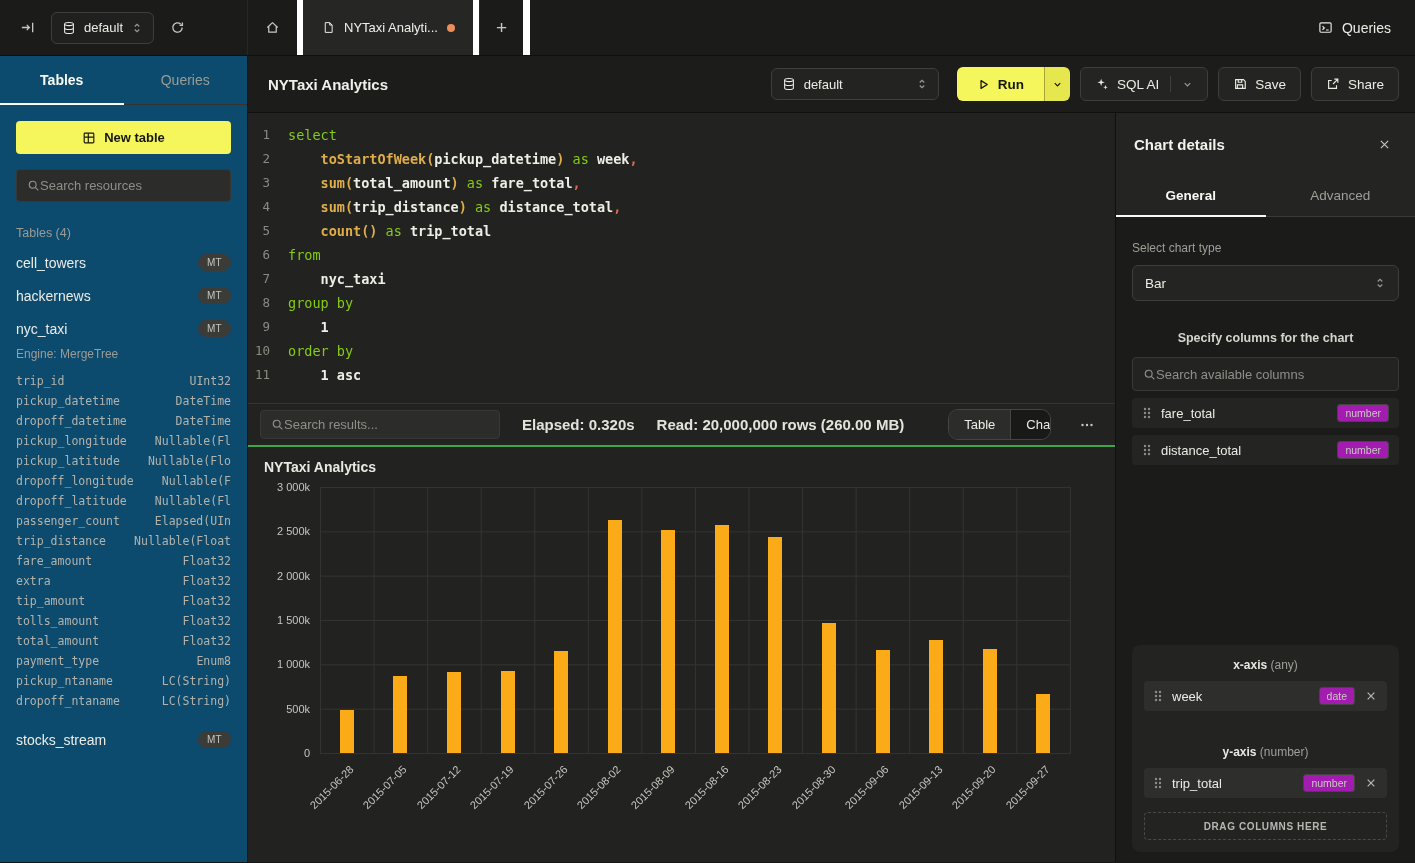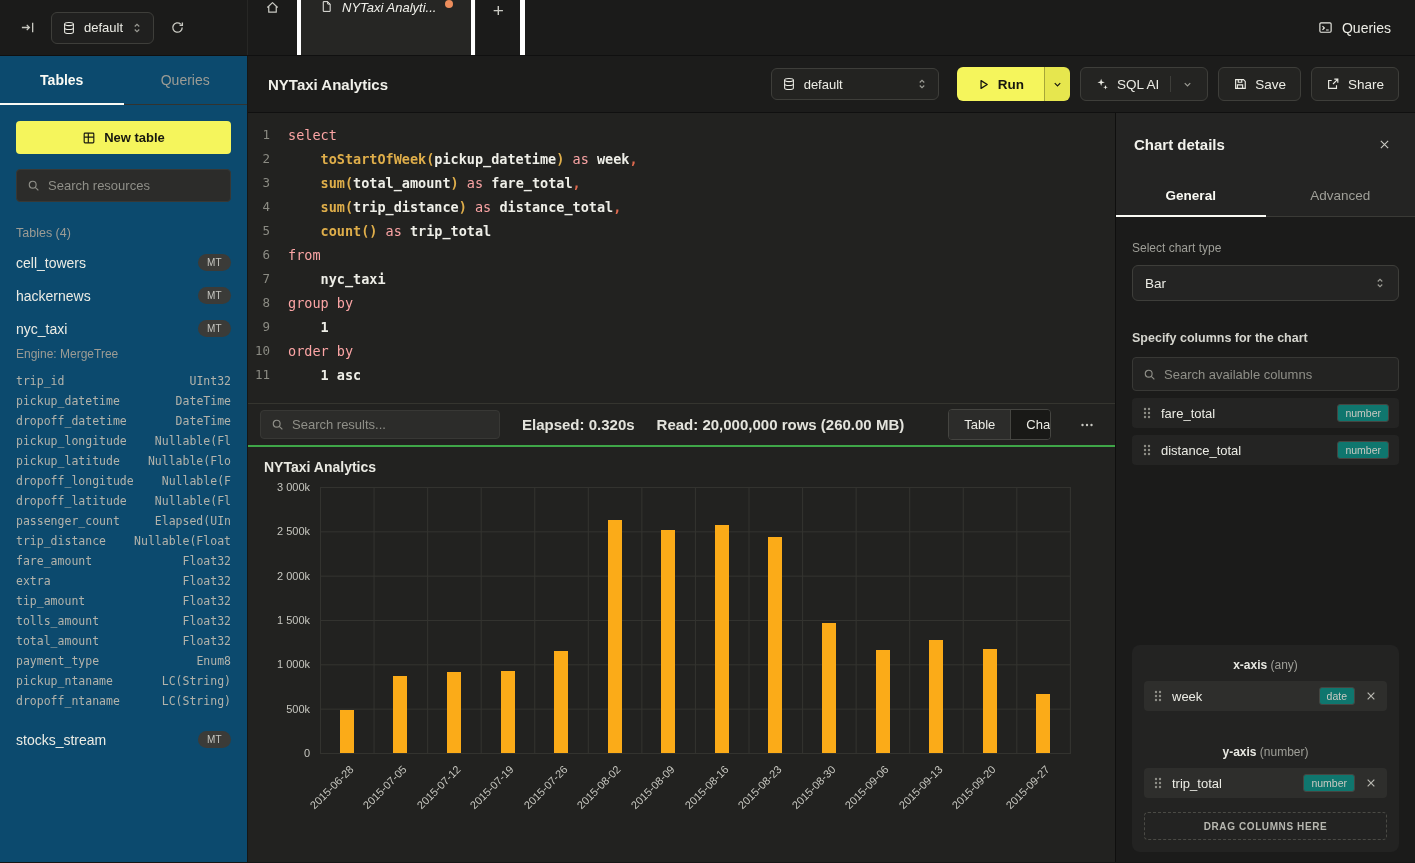--- a/index.html
+++ b/index.html
@@ -13,21 +13,21 @@
   button { background:none; border:none; color:inherit; font:inherit; cursor:pointer; }
   input { outline:none; }
 
   
   .topbar { height:56px; background:#1b1b1a; display:flex; align-items:stretch; border-bottom:1px solid #101010; }
   .topbar-left { width:248px; display:flex; align-items:center; gap:10px; padding:0 12px 0 14px; flex:none; }
   .icon-btn { color:#c9c9c2; padding:6px; border-radius:4px; display:flex; align-items:center; }
   .pill { display:flex; align-items:center; gap:8px; height:32px; padding:0 10px; border:1px solid #3e3e3a; border-radius:6px; color:#ecece5; background:#20201f; cursor:pointer; }
   .pill .val { font-size:13px; }
   .tabstrip { display:flex; align-items:stretch; flex:none; }
-  .tab { display:flex; gap:9px; padding:0 18px; color:#c9c9c2; border-right:5px solid #ffffff; border-left:1px solid #272725; margin-left:-1px; font-size:13px;font-style:italic; }
+  .tab { display:flex; align-items:center; gap:9px; padding:0 18px; color:#c9c9c2; border-right:7px solid #ffffff; border-left:1px solid #272725; margin-left:-1px; font-size:13px; }
   .tab.home { padding:0 17px; }
   .tab.active { background:#262624; color:#f0f0ea; }
   .tab .dot { width:8px; height:8px; border-radius:50%; background:#ec8d5c; }
   .tab.plus { font-size:19px; color:#c9c9c2; padding:0 16px; }
   .spacer { flex:1; }
   .ghost-btn { display:flex; align-items:center; gap:9px; color:#ecece5; font-size:14px; padding:0 24px; }
 
   
   .app { display:flex; height:806px; }
   .sidebar { width:248px; flex:none; background:#0c4a6e; border-right:1px solid #161615; display:flex; flex-direction:column; overflow:hidden; }
@@ -36,21 +36,21 @@
   .content { flex:1; display:flex; min-height:0; }
   .main { flex:1; min-width:0; display:flex; flex-direction:column; background:#222220; }
   .panel { width:300px; flex:none; background:#1b1b1a; border-left:1px solid #0f0f0e; display:flex; flex-direction:column; }
 
   
   .side-tabs { display:flex; height:49px; flex:none; border-bottom:1px solid #33332f; }
   .side-tab { flex:1; display:flex; align-items:center; justify-content:center; font-size:14px; color:#9c9c95; position:relative; }
   .side-tab.active { color:#fafaf4; font-weight:bold; }
   .side-tab.active::after { content:""; position:absolute; left:0; right:0; bottom:-1px; height:2px; background:#fafaf4; }
   .new-table-btn { margin:16px 16px 0; height:33px; flex:none; background:var(--accent,#f5f55c); color:#17170f; border-radius:4px; font-size:13px; font-weight:bold; display:flex; align-items:center; justify-content:center; gap:8px; }
-  .search-box { margin:15px 16px 0; height:33px; flex:none; background:#2c2c2a; border:1px solid #38: ; border:1px solid #383835; border-radius:4px; display:flex; align-items:center; gap:8px; padding:0 10px; color:#8f8f88; }
+  .search-box { margin:15px 16px 0; height:33px; flex:none; background:#2c2c2a; border:1px solid #38: ; border:1px solid #383835; border-radius:4px; display:flex; align-items:center; gap:0; padding:0 10px; color:#8f8f88; }
   .search-box input { flex:1; background:transparent; border:none; color:#ecece5; font-size:13px; min-width:0; }
   .search-box input::placeholder { color:#8f8f88; }
   .section-label { margin:24px 16px 6px; font-size:12.5px; color:#9c9c95; flex:none; }
   .tables-list { overflow:hidden; flex:1; }
   .table-row { height:33px; display:flex; align-items:center; justify-content:space-between; padding:0 16px; cursor:pointer; }
   .table-name { font-size:14px; color:#ecece5; font-weight:500; }
   .mt-badge { background:#3b3b38; color:#c6c6c0; font-size:10px; padding:3px 9px; border-radius:9px; letter-spacing:.3px; }
   .engine-label { padding:2px 16px 8px; font-size:12px; color:#9c9c95; }
   .columns-list { padding:2px 0 12px; }
   .col-row { height:20px; display:flex; align-items:center; justify-content:space-between; padding:0 16px; font-family:"DejaVu Sans Mono",monospace; font-size:11.5px; color:#b3b3ab; }
@@ -62,32 +62,32 @@
   .run-main { background:var(--accent,#f5f55c); color:#17170f; font-weight:bold; font-size:13.5px; display:flex; align-items:center; gap:8px; padding:4px 20px; }
   .run-caret { background:#e6e64e; color:#17170f; display:flex; align-items:center; padding:0 7px; border-left:1px solid rgba(0,0,0,.28); }
   .dark-btn { height:34px; display:flex; align-items:center; gap:8px; padding:0 14px; background:#242422; border:1px solid #3e3e3a; border-radius:6px; color:#ecece5; font-size:13.5px; }
   .dark-btn .divider { width:1px; height:16px; background:#3e3e3a; margin:0 3px; }
 
   
   .editor { height:290px; flex:none; padding-top:10px; overflow:hidden; cursor:text; }
   .code-line { display:flex; height:24px; line-height:24px; font-family:"DejaVu Sans Mono",monospace; font-size:13.5px; }
   .ln { width:40px; flex:none; text-align:right; padding-right:18px; color:#8b8b83; font-size:12.5px; }
   .code { white-space:pre; }
-  .tok-kw { color:#fca5a5;margin-top:26px; }
+  .tok-kw { color:#84cc16;margin-top:26px; }
   .tok-fn { color:#dfae4a; font-weight:bold; }
   .tok-pr { color:#dfae4a; font-weight:bold; }
   .tok-id { color:#eeeee7; font-weight:bold; }
   .tok-cm { color:#e06a4f; font-weight:bold; }
   .tok-n  { color:#eeeee7; font-weight:bold; }
 
   
   .results-bar { height:42px; flex:none; display:flex; align-items:center; padding:0 14px 0 12px; gap:22px; border-top:1px solid #35352f; background:#222220; }
   .results-search { width:240px; height:29px; margin:0; flex:none; }
   .stat { font-size:15px; font-weight:bold; color:#e3e3dc; white-space:nowrap; }
-  .seg { display:flex; height:31px; border:1px solid #454541; border-radius:4px; overflow:hidden; }
+  .seg { display:flex; height:31px; border:1px solid #454541; border-radius:10px; overflow:hidden; }
   .seg-btn { padding:0 15px; font-size:13px; color:#ecece5; background:#2c2c2a; border-left:1px solid #454541; }
   .seg-btn:first-child { border-left:none; }
   .seg-btn.active { background:#191917; }
   .dots-btn { color:#c9c9c2; padding:4px 6px; }
 
   
   .chart-section { flex:1; border-top:2px solid var(--green,#3fa648); position:relative; overflow:hidden; background:#222220; }
   .chart-title { position:absolute; left:16px; top:12px; font-size:14px; font-weight:bold; color:#e9e9e2; }
   .plot { position:absolute; left:72px; right:44px; top:40px; height:267px;
     background-image:
@@ -102,26 +102,26 @@
 
   
   .panel-header { height:62px; flex:none; background:#242423; display:flex; align-items:center; justify-content:space-between; padding:0 18px; }
   .panel-title { font-size:15px; font-weight:bold; color:#f2f2ec; }
   .panel-tabs { height:42px; flex:none; background:#242423; display:flex; border-bottom:1px solid #3a3a36; }
   .panel-tab { flex:1; display:flex; align-items:center; justify-content:center; font-size:13.5px; color:#9f9f98; position:relative; }
   .panel-tab.active { color:#fafaf4; font-weight:bold; }
   .panel-tab.active::after { content:""; position:absolute; left:0; right:0; bottom:-1px; height:2px; background:#fafaf4; }
   .panel-body { flex:1; display:flex; flex-direction:column; padding:8px 16px 10px; overflow:hidden; }
   .p-label { font-size:12px; color:#9f9f98; margin-top:16px; }
-  .p-label.strong { color:#d5d5ce; font-weight:bold; font-size:12.5px; margin-top:30px; }
+  .p-label.strong { color:#d5d5ce; font-weight:bold; font-size:12.5px; margin-top:30px;text-align:center; }
   .select { margin-top:10px; height:36px; background:#242423; border:1px solid #3e3e3a; border-radius:6px; display:flex; align-items:center; justify-content:space-between; padding:0 12px; color:#ecece5; font-size:13.5px; cursor:pointer; }
   .panel-search { margin:12px 0 0; height:34px; background:#232322; }
   .col-item { margin-top:7px; height:30px; background:#242423; border-radius:4px; display:flex; align-items:center; gap:9px; padding:0 10px; }
   .col-item .nm { font-size:13px; color:#ecece5; flex:1; }
-  .type-badge { background:#0f766e; border:1px solid #454541; color:#c9c9c2; font-size:10.5px; padding:2px 7px; border-radius:3px; }
+  .type-badge { background:#a21caf; border:1px solid #454541; color:#c9c9c2; font-size:10.5px; padding:2px 7px; border-radius:3px; }
   .axis-card { margin-top:auto; background:#232322; border-radius:8px; padding:13px 12px 12px; }
   .axis-title { text-align:center; font-size:12px; color:#e8e8e2; font-weight:bold; }
   .axis-title .hint { color:#9f9f98; font-weight:normal; }
   .axis-item { margin-top:9px; height:30px; background:#2e2e2c; border-radius:4px; display:flex; align-items:center; gap:9px; padding:0 9px; }
   .axis-item .nm { font-size:13px; color:#ecece5; flex:1; }
   .x-remove { display:flex; padding:2px; color:#b9b9b2; }
   .axis-sec2 { margin-top:34px; }
   .dropzone { margin-top:14px; height:28px; border:1px dashed #4a4a45; border-radius:4px; display:flex; align-items:center; justify-content:center; font-size:10px; letter-spacing:.6px; color:#b7b7b0; font-weight:bold; }
 </style>
 </head>

